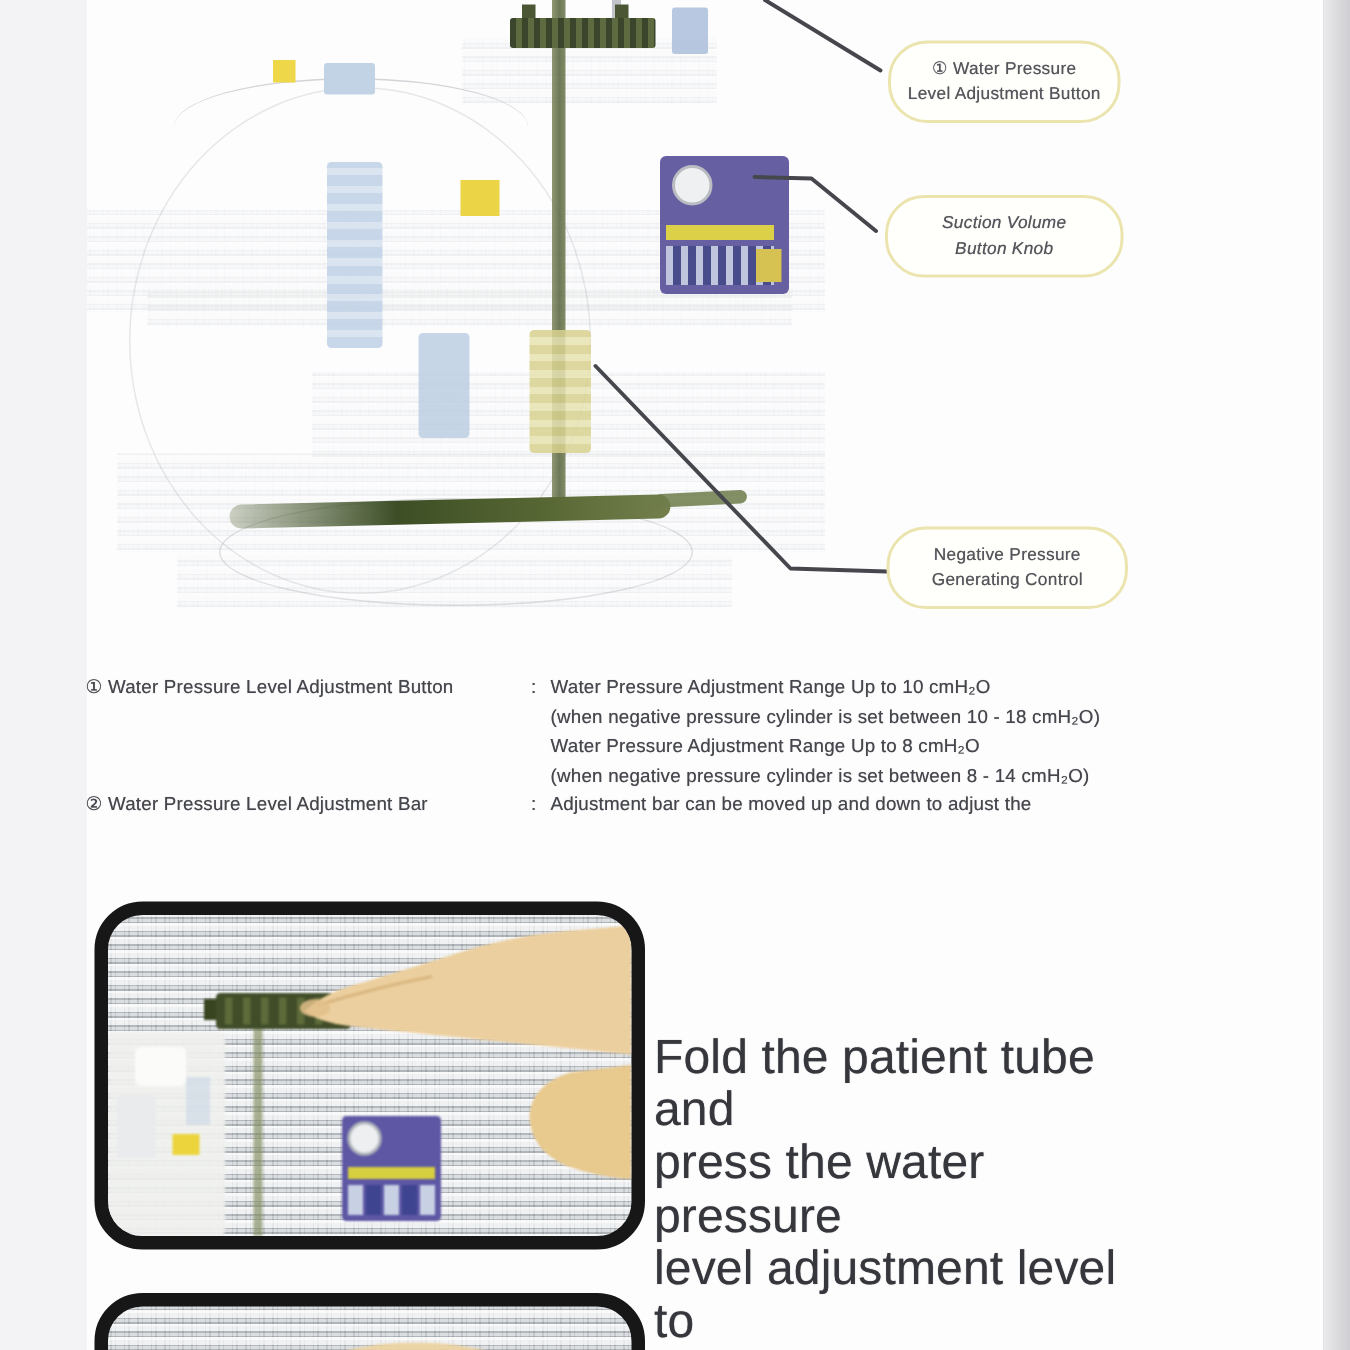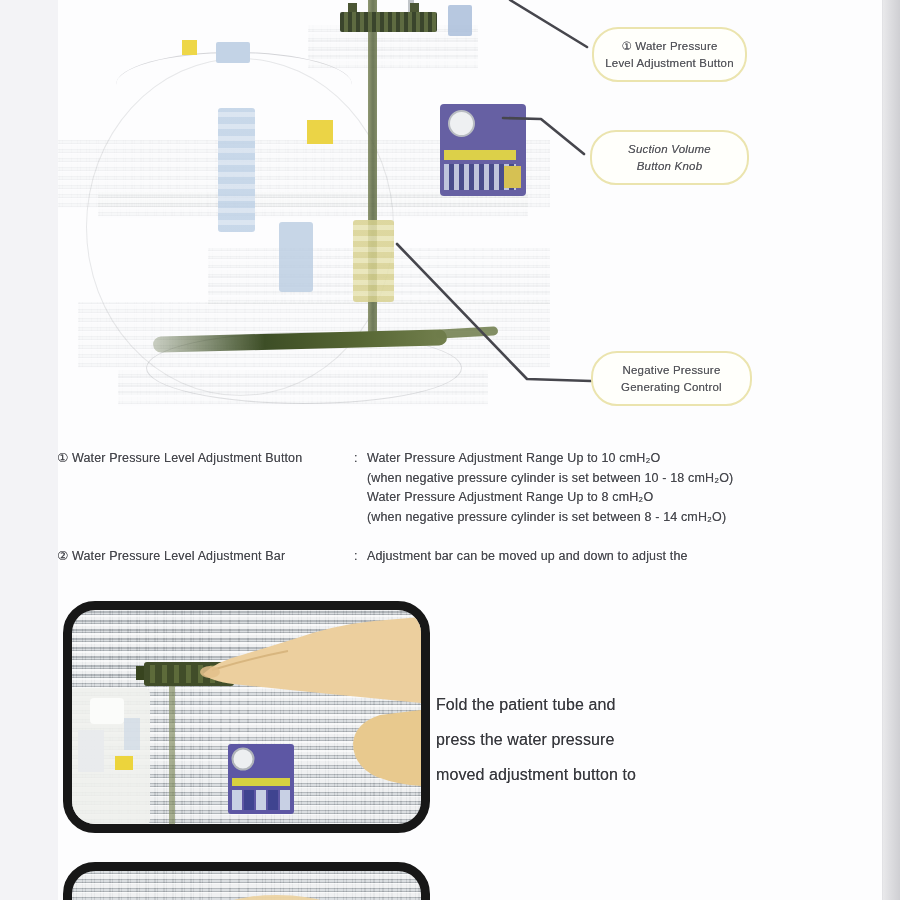--- a/index.html
+++ b/index.html
@@ -66,37 +66,37 @@
     text-shadow:0 0 .5px rgba(85,86,92,.75);}
   .b1{left:592px;top:27px;width:155px;}
   .b2{left:590px;top:130px;width:159px;font-style:italic;}
   .b3{left:591px;top:351px;width:161px;}
 
   
   .spec{position:absolute;left:57px;top:449px;width:740px;
     font-size:12.5px;color:#45464c;letter-spacing:.15px;
     text-shadow:0 0 .5px rgba(69,70,76,.65);}
   .spec-row{display:flex;align-items:flex-start;}
-  .spec-row + .spec-row{margin-top:20px;}
+  .spec-row + .spec-row{margin-top:0;}
   .spec-term{width:297px;flex:none;line-height:19.5px;}
   .spec-sep{width:13px;flex:none;line-height:19.5px;text-align:left;}
   .spec-lines{flex:1;}
   .spec-lines div{line-height:19.5px;}
 
   
   .photo2{position:absolute;left:63px;top:601px;width:367px;height:232px;box-sizing:border-box;
     border:9px solid #171717;border-radius:32px;overflow:hidden;}
   .photo2 svg{position:absolute;left:0;top:0;filter:blur(.55px);}
   .photo3{position:absolute;left:63px;top:862px;width:367px;height:76px;box-sizing:border-box;
     border:9px solid #171717;border-radius:32px;overflow:hidden;}
   .photo3 svg{position:absolute;left:0;top:0;filter:blur(.55px);}
 
   
   .caption{position:absolute;left:436px;top:687px;width:318px;
-    font-size:16px;line-height:35.2px;color:#36373c;letter-spacing:.1px;
+    font-size:32px;line-height:35.2px;color:#36373c;letter-spacing:.1px;
     text-shadow:0 0 .6px rgba(54,55,60,.7);}
 </style>
 </head>
 <body>
 
 <div class="band-left"></div>
 <div class="band-right"></div>
 
 <div class="photo1">
   <div class="inner">
@@ -203,21 +203,21 @@
     <path d="M131,64 Q145,51 170,45 L222,29 Q262,15 302,11 L349,7 L349,93 L258,84 Q198,78 161,74 Q139,71 131,64 Z" fill="#eccf9e"></path>
     <path d="M140,60 Q180,48 216,41" fill="none" stroke="#d8b67f" stroke-width="2"></path>
     <ellipse cx="138" cy="62" rx="10" ry="6" fill="#e3bf8a" opacity="0.85"></ellipse>
     <path d="M349,100 L308,105 Q283,113 281,133 Q281,156 305,167 Q327,175 349,176 Z" fill="#e8c98e"></path>
   </svg>
 </div>
 
 <div class="caption">
   <div>Fold the patient tube and</div>
   <div>press the water pressure</div>
-  <div>moved adjustment button to</div>
+  <div>level adjustment level to</div>
 </div>
 
 <div class="photo3 ht">
   <svg width="349" height="58" viewBox="0 0 349 58">
     <ellipse cx="205" cy="52" rx="78" ry="28" fill="#ecd3a2" opacity="0.95"></ellipse>
     <ellipse cx="150" cy="46" rx="42" ry="12" fill="#ecd3a2" opacity="0.9" transform="rotate(-9 150 46)"></ellipse>
   </svg>
 </div>
 
 </body></html>

